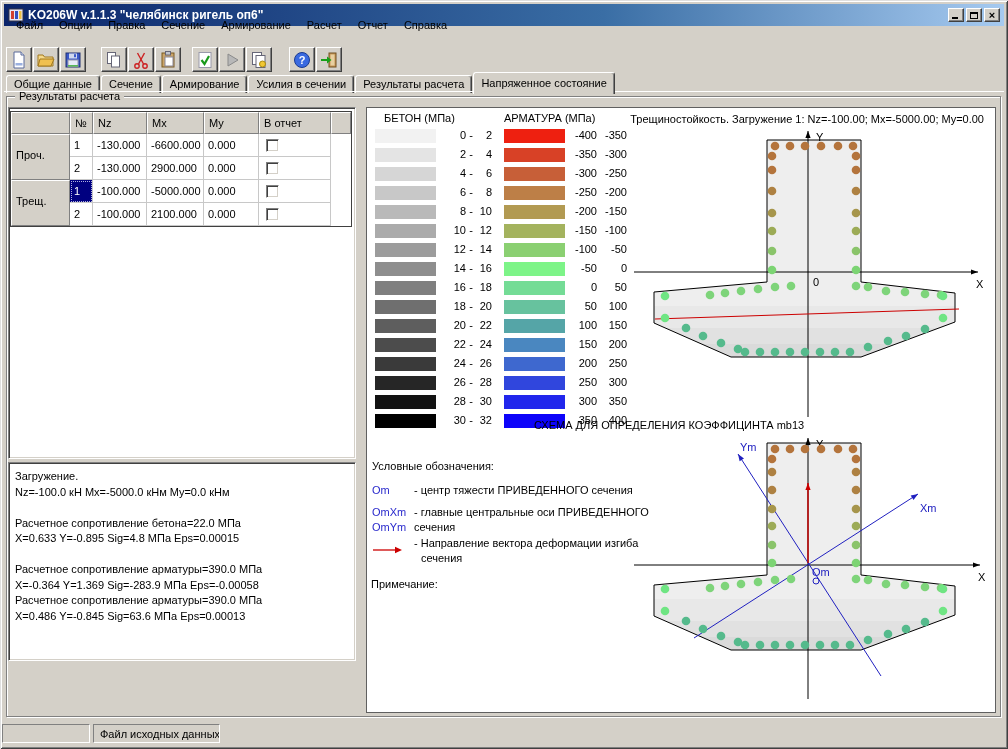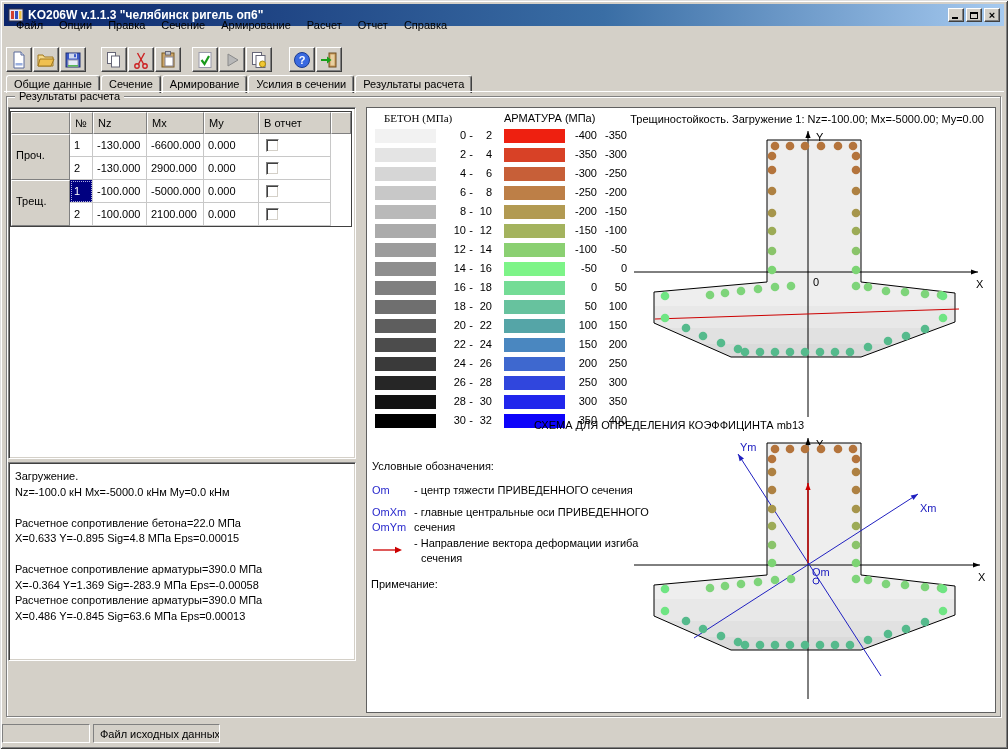--- a/index.html
+++ b/index.html
@@ -218,20 +218,21 @@
         </div>
       </div>
     </div>
 
   <div class="tabstrip">
     <span class="tab">Общие данные</span>
     <span class="tab">Сечение</span>
     <span class="tab">Армирование</span>
     <span class="tab">Усилия в сечении</span>
     <span class="tab">Результаты расчета</span>
+    <span class="tab active">Напряженное состояние</span>
   </div>
   <div class="tabline"></div>
 
   <div class="groupbox">
     <span class="gb-label">Результаты расчета</span>
   </div>
 
   <div class="table-box sunken"></div>
   <div class="grid" id="grid">
       <div class="fx"></div>
@@ -282,21 +283,21 @@
 
 Расчетное сопротивление бетона=22.0 МПа
 X=0.633 Y=-0.895 Sig=4.8 МПа Eps=0.00015
 
 Расчетное сопротивление арматуры=390.0 МПа
 X=-0.364 Y=1.369 Sig=-283.9 МПа Eps=-0.00058
 Расчетное сопротивление арматуры=390.0 МПа
 X=0.486 Y=-0.845 Sig=63.6 МПа Eps=0.00013</div>
 
   <div class="rpanel">
-    <span class="lg-title" style="left:17px;font-family:Liberation Serif, serif;">БЕТОН (МПа)</span>
+    <span class="lg-title" style="left:17px;">БЕТОН (МПа)</span>
     <span class="lg-title" style="left:137px;">АРМАТУРА (МПа)</span>
     <div class="lg-rows" id="concrete-rows" style="left:8px;">
         <div class="lg-row">
           <span class="lg-sw" style="background: rgb(242, 242, 242);"></span>
           <span class="c-from">0</span>
           <span class="c-dash">-</span>
           <span class="c-to">2</span>
         </div>
         <div class="lg-row">
           <span class="lg-sw" style="background: rgb(228, 228, 228);"></span>

